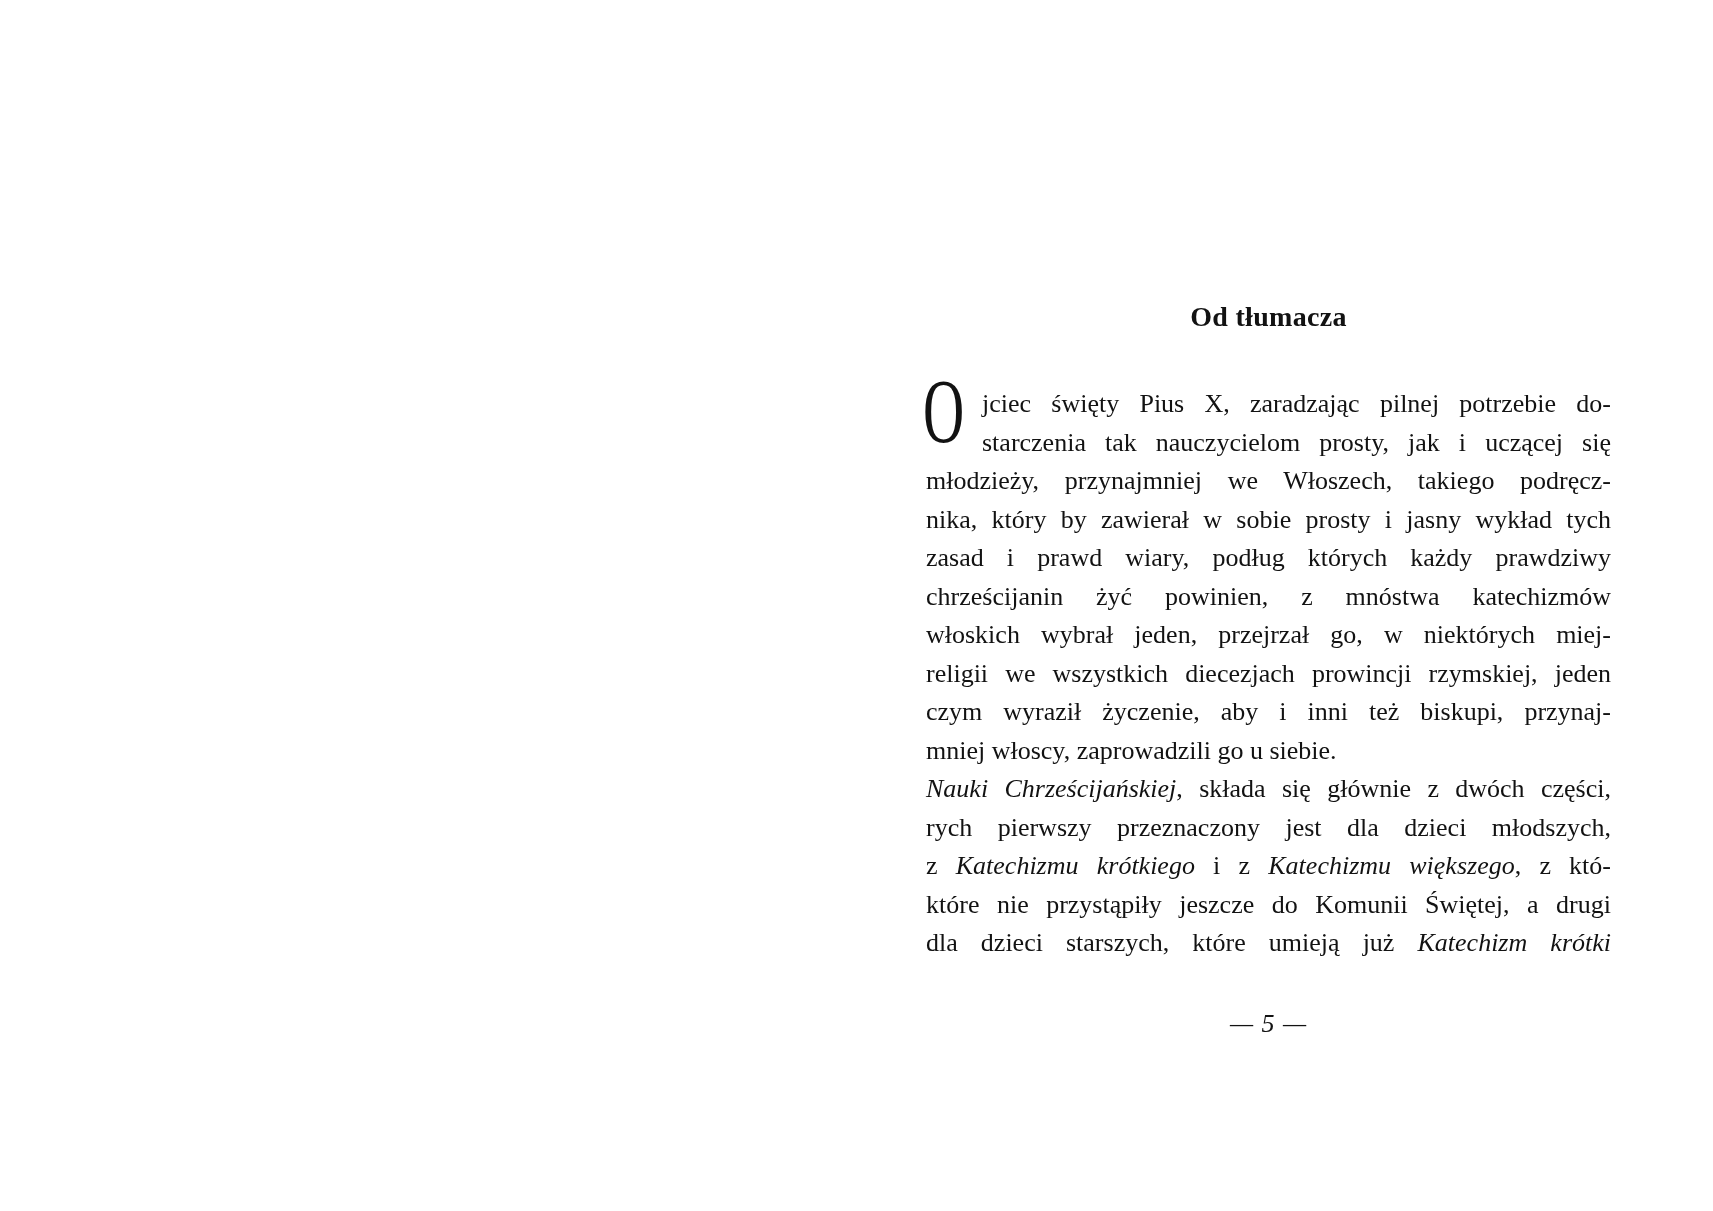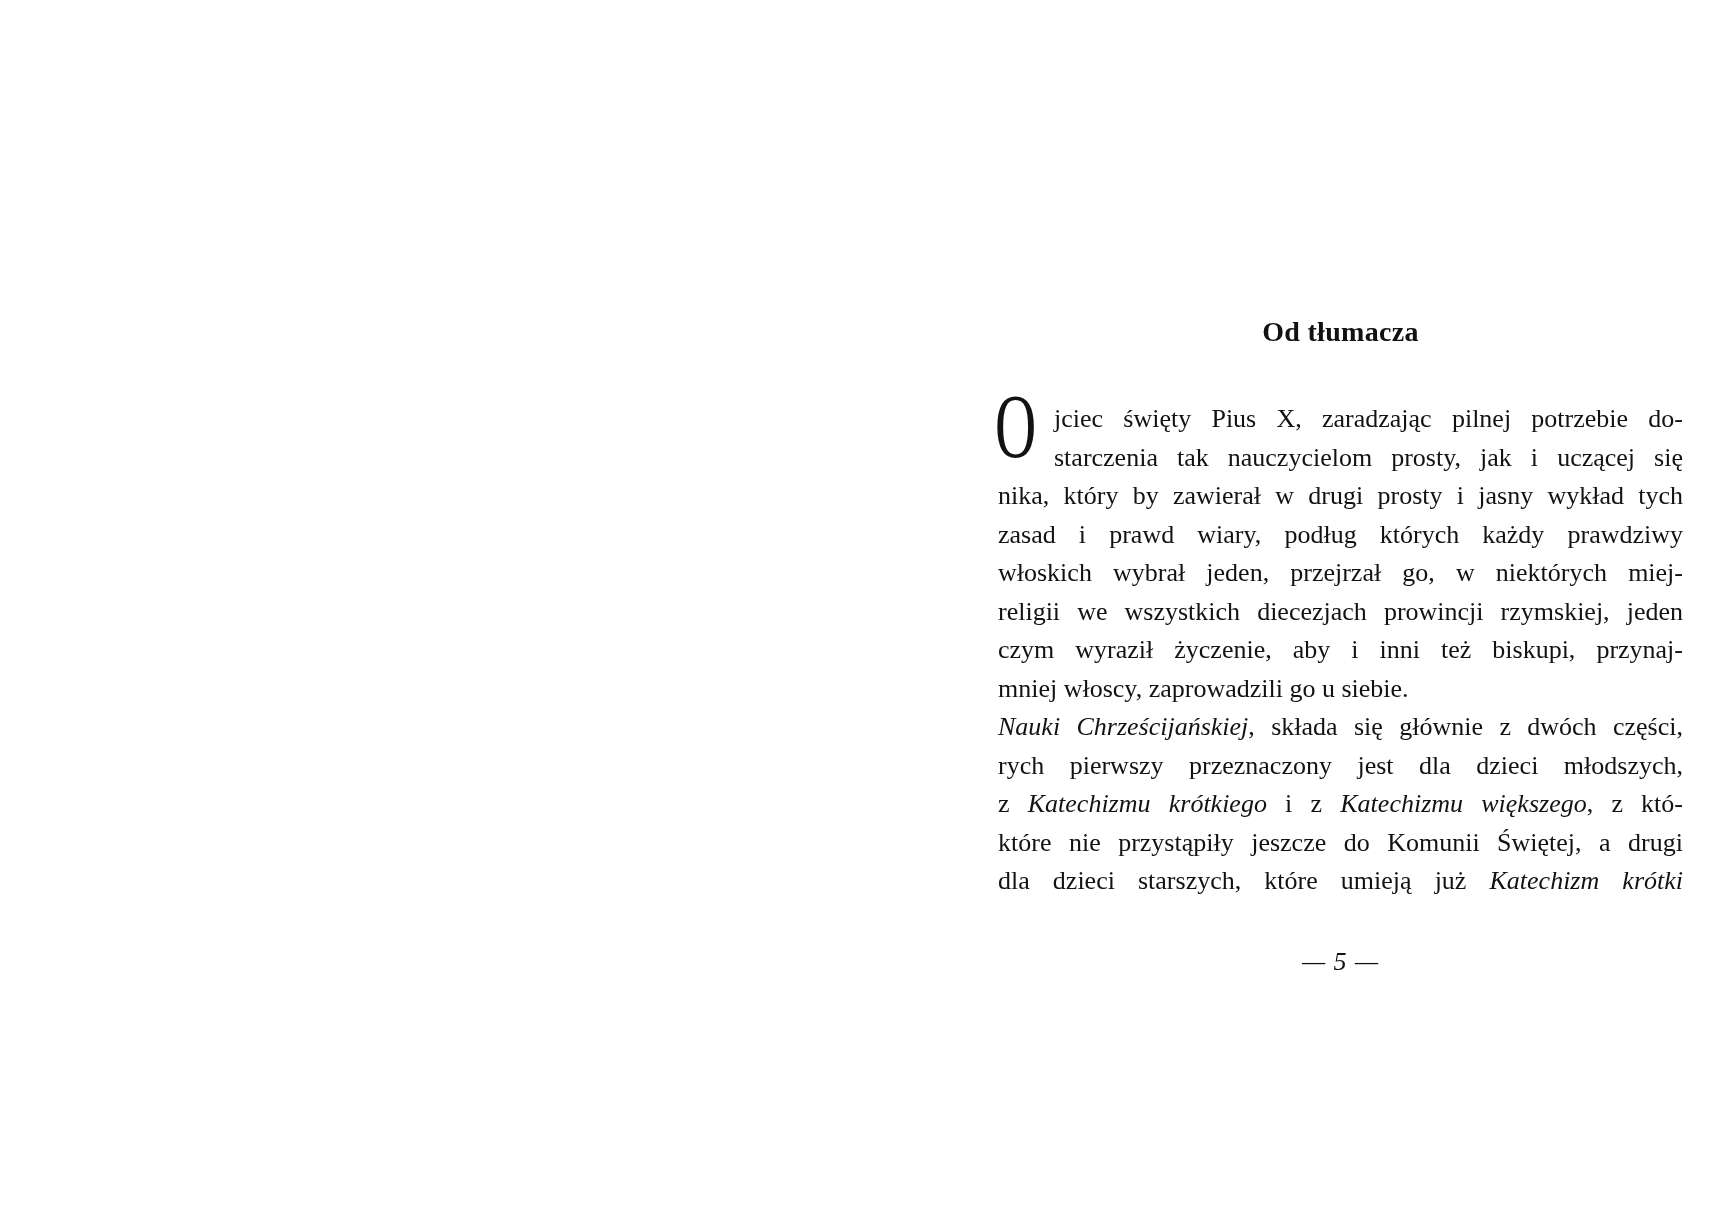--- a/index.html
+++ b/index.html
@@ -13,24 +13,23 @@
     color: #121212;
   }
   .blank-page {
     position: absolute;
     left: 0; top: 0;
     width: 856px; height: 1211px;
     background: #ffffff;
   }
   .text-column {
     position: absolute;
-    left: 998px;
+    left: 926px;
     top: 302px;
     width: 685px;
-    margin-top: 15px;
   }
   .heading {
     margin: 0;
     font-size: 28px;
     line-height: 30px;
     font-weight: bold;
     text-align: center;
     letter-spacing: 0.3px;
   }
   .body-text {
@@ -77,22 +76,24 @@
   <div class="blank-page"></div>
 
   <div class="text-column">
     <h1 class="heading">Od tłumacza</h1>
 
     <div class="body-text">
       <span class="dropcap">O</span>
       <div>
           <div class="line ind-drop"><span>jciec święty Pius X, zaradzając pilnej potrzebie do-</span></div>
           <div class="line ind-drop"><span>starczenia tak nauczycielom prosty, jak i uczącej się</span></div>
-          <div class="line"><span>nika, który by zawierał w drugi prosty i jasny wykład tych</span></div>
+          <div class="line"><span>młodzieży, przynajmniej we Włoszech, takiego podręcz-</span></div>
+          <div class="line"><span>nika, który by zawierał w sobie prosty i jasny wykład tych</span></div>
           <div class="line"><span>zasad i prawd wiary, podług których każdy prawdziwy</span></div>
+          <div class="line"><span>chrześcijanin żyć powinien, z mnóstwa katechizmów</span></div>
           <div class="line"><span>włoskich wybrał jeden, przejrzał go, w niektórych miej-</span></div>
           <div class="line"><span>religii we wszystkich diecezjach prowincji rzymskiej, jeden</span></div>
           <div class="line"><span>czym wyraził życzenie, aby i inni też biskupi, przynaj-</span></div>
           <div class="line no-just"><span>mniej włoscy, zaprowadzili go u siebie.</span></div>
           <div class="line"><span class="it">Nauki Chrześcijańskiej</span><span>, składa się głównie z dwóch części,</span></div>
           <div class="line"><span>rych pierwszy przeznaczony jest dla dzieci młodszych,</span></div>
           <div class="line"><span>z </span><span class="it">Katechizmu krótkiego</span><span> i z </span><span class="it">Katechizmu większego</span><span>, z któ-</span></div>
           <div class="line"><span>które nie przystąpiły jeszcze do Komunii Świętej, a drugi</span></div>
           <div class="line"><span>dla dzieci starszych, które umieją już </span><span class="it">Katechizm krótki</span></div>
         </div>

